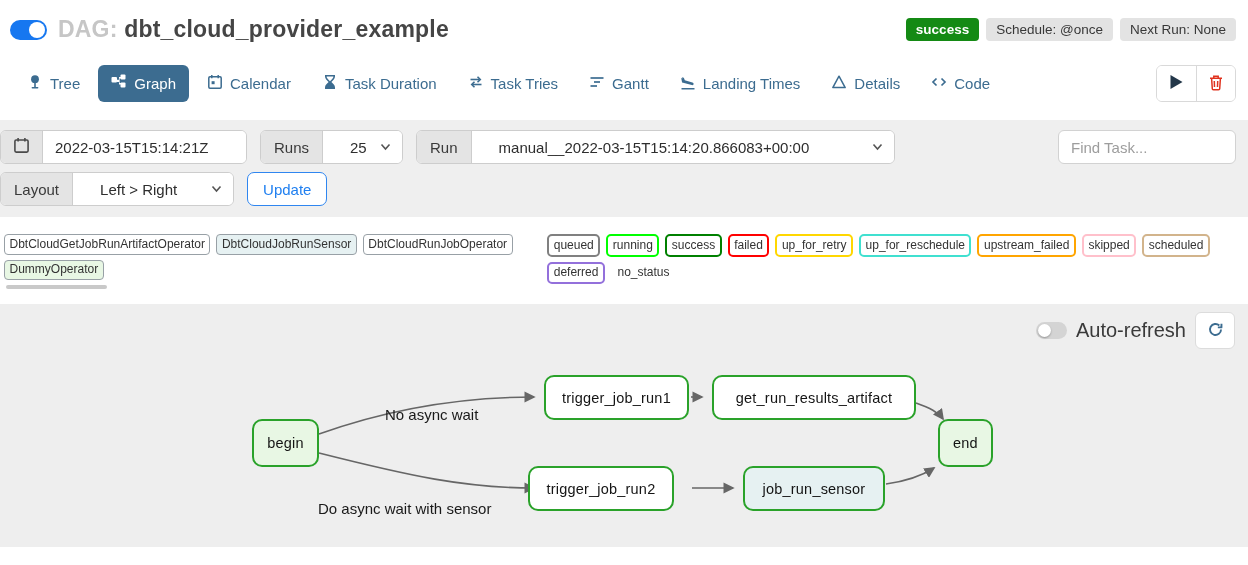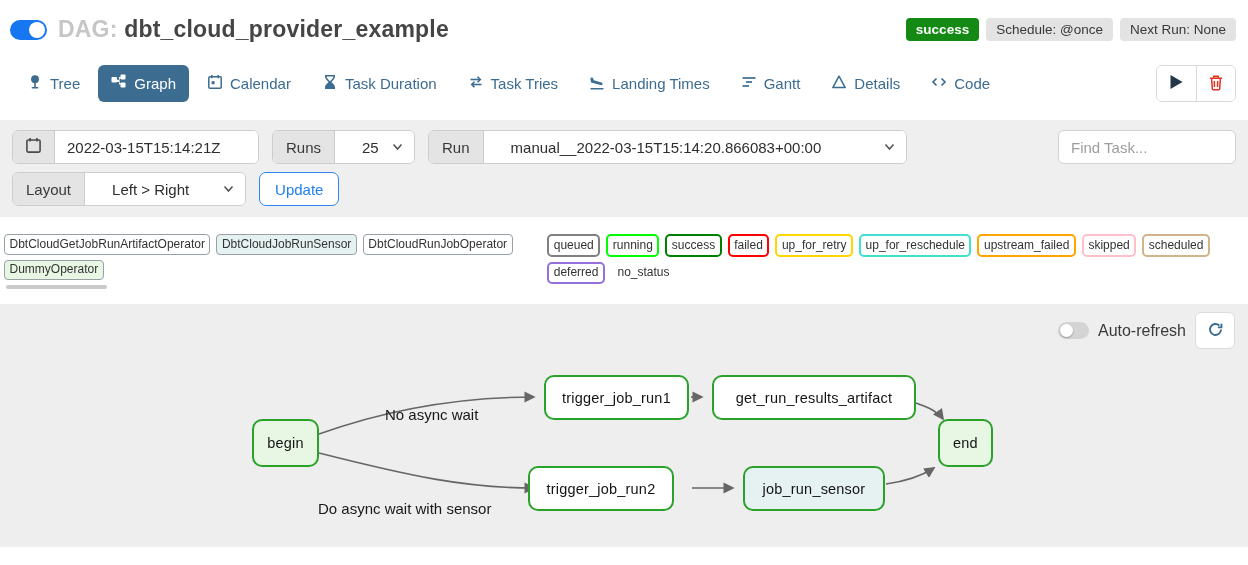--- a/index.html
+++ b/index.html
@@ -25,21 +25,21 @@
   .tabbar { display:flex; align-items:center; gap:5px; padding:0 12px 0 14px; margin-top:22px; }
   .tab { display:flex; align-items:center; gap:7px; padding:9px 13px; color:#3c6c90; font-size:15px;
          border-radius:6px; cursor:pointer; white-space:nowrap; }
   .tab svg { width:16px; height:16px; flex:0 0 auto; }
   .tab.active { color:#fff; }
   .actions { margin-left:auto; display:flex; border:1px solid #d9d9d9; border-radius:6px; overflow:hidden; background:#fff; }
   .action-btn { width:39px; height:35px; display:flex; align-items:center; justify-content:center; cursor:pointer; background:#fff; border:none; }
   .action-btn + .action-btn { border-left:1px solid #d9d9d9; }
 
   
-  .filter-panel { background:#efefef; margin-top:18px; padding:10px 12px 11px 12px; }
+  .filter-panel { background:#efefef; margin-top:18px; padding:10px 12px 11px 0; }
   .filter-row { display:flex; align-items:center; gap:13px; }
   .filter-row + .filter-row { margin-top:8px; }
   .input-group { display:flex; align-items:stretch; height:34px; border:1px solid #cdcdcd; border-radius:6px; overflow:hidden; background:#fff; }
   .addon { background:#e4e4e4; display:flex; align-items:center; padding:0 13px; font-size:15px; color:#3a3a3a; border-right:1px solid #cdcdcd; white-space:nowrap; }
   .addon.icon-addon { padding:0 12px; color:#4a4a4a; }
   .tb-input { border:none; outline:none; font-size:15px; padding:0 12px; color:#2e2e2e; font-family:inherit; background:#fff; }
   .sel { display:flex; align-items:center; justify-content:space-between; gap:12px; padding:0 11px; font-size:15px; color:#2e2e2e; background:#fff; cursor:pointer; white-space:nowrap;margin-left:16px; }
   .chev { color:#555; display:flex; }
   .find-task { margin-left:auto; width:178px; height:34px; border:1px solid #d2d2d2; border-radius:6px; font-size:15px; padding:0 12px; font-family:inherit; outline:none; color:#2e2e2e; }
   .find-task::placeholder { color:#9d9d9d; }
@@ -52,21 +52,21 @@
   .badge { font-size:12px; padding:1.5px 4.5px; border-radius:4px; border:1.5px solid #98a0a6; color:#333; background:#fff; line-height:1.3; white-space:nowrap; }
   .status-badge { border-width:2px; border-radius:5px; }
   .status-badge.plain { border-color:transparent; background:transparent; }
   .legend-scrollbar { position:absolute; left:2px; bottom:0; width:101px; height:4px; border-radius:2px; background:#c9c9c9; }
 
   
   .graph-panel { background:#eeeeee; margin-top:15px; height:243px; position:relative; }
   .autorefresh { position:absolute; top:8px; right:13px; display:flex; align-items:center; gap:9px; z-index:3; }
   .toggle-off { width:31px; height:17px; border-radius:9px; background:#d4d4d4; position:relative; cursor:pointer; }
   .toggle-off .knob { position:absolute; left:2px; top:2px; width:13px; height:13px; border-radius:50%; background:#fff; box-shadow:0 1px 2px rgba(0,0,0,.3); }
-  .ar-label { font-size:16px; color:#3a3a3a; }
+  .ar-label { font-size:20px; color:#3a3a3a; }
   .refresh-btn { width:40px; height:37px; background:#fff; border:1px solid #dcdcdc; border-radius:6px; display:flex; align-items:center; justify-content:center; color:#3c6c90; cursor:pointer; }
 
   .edges-svg { position:absolute; inset:0; z-index:1; }
   .node { position:absolute; z-index:2; display:flex; align-items:center; justify-content:center;
           border:2.5px solid; border-radius:10px; font-size:14.5px; color:#141414; letter-spacing:.2px; cursor:pointer;
           background:#fff; }
   .edge-label { position:absolute; z-index:2; font-size:15px; color:#191919; white-space:nowrap; }
 </style>
 </head>
 <body>
@@ -135,36 +135,36 @@
           <path d="M2.5 5.5h9"></path>
           <path d="M9.5 2.7l2.8 2.8-2.8 2.8" fill="none"></path>
           <path d="M13.5 10.5h-9"></path>
           <path d="M6.5 13.3l-2.8-2.8 2.8-2.8" fill="none"></path>
         </svg>
     </span>
     <span>Task Tries</span>
   </div>
   <div class="tab">
     <span>
-      <svg viewBox="0 0 16 16" fill="currentColor">
-          <path d="M1.5 14h13v1.5h-13z"></path>
-          <path d="M1.8 3.2l2 .5 1 2.6 7.6 2.1c.9.2 1.4 1 1.2 1.8-.2.7-1 1.1-1.8.9L2.1 8.5l-.9-4.4 1.4.3z"></path>
-        </svg>
-    </span>
-    <span>Landing Times</span>
-  </div>
-  <div class="tab">
-    <span>
       <svg viewBox="0 0 16 16" fill="none" stroke="currentColor" stroke-width="1.7">
           <line x1="1.5" y1="4" x2="14.5" y2="4"></line>
           <line x1="5" y1="8" x2="11" y2="8"></line>
           <line x1="1.5" y1="12" x2="8" y2="12"></line>
         </svg>
     </span>
     <span>Gantt</span>
+  </div>
+  <div class="tab">
+    <span>
+      <svg viewBox="0 0 16 16" fill="currentColor">
+          <path d="M1.5 14h13v1.5h-13z"></path>
+          <path d="M1.8 3.2l2 .5 1 2.6 7.6 2.1c.9.2 1.4 1 1.2 1.8-.2.7-1 1.1-1.8.9L2.1 8.5l-.9-4.4 1.4.3z"></path>
+        </svg>
+    </span>
+    <span>Landing Times</span>
   </div>
   <div class="tab">
     <span>
       <svg viewBox="0 0 16 16" fill="none" stroke="currentColor" stroke-width="1.5">
           <path d="M8 2.2 L14.2 13.6 H1.8 Z" stroke-linejoin="round"></path>
         </svg>
     </span>
     <span>Details</span>
   </div>
   <div class="tab">

